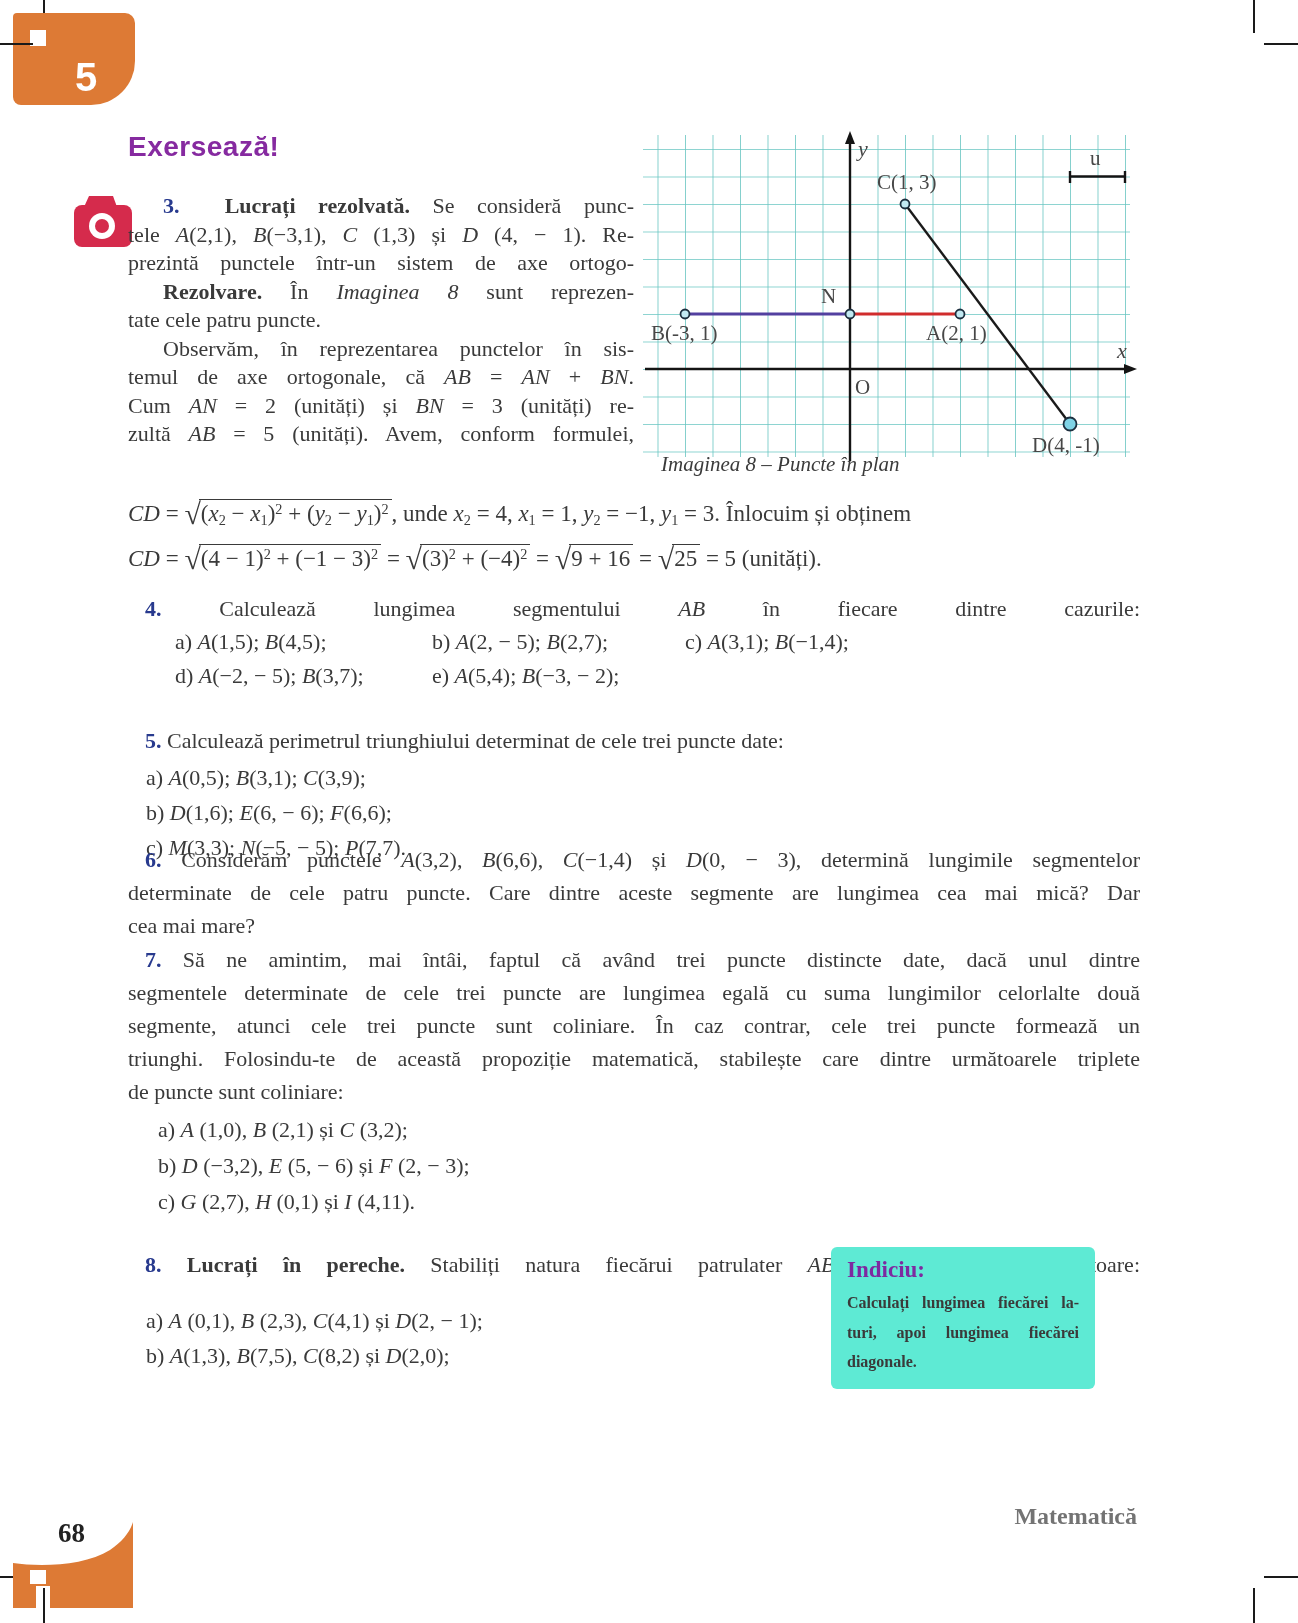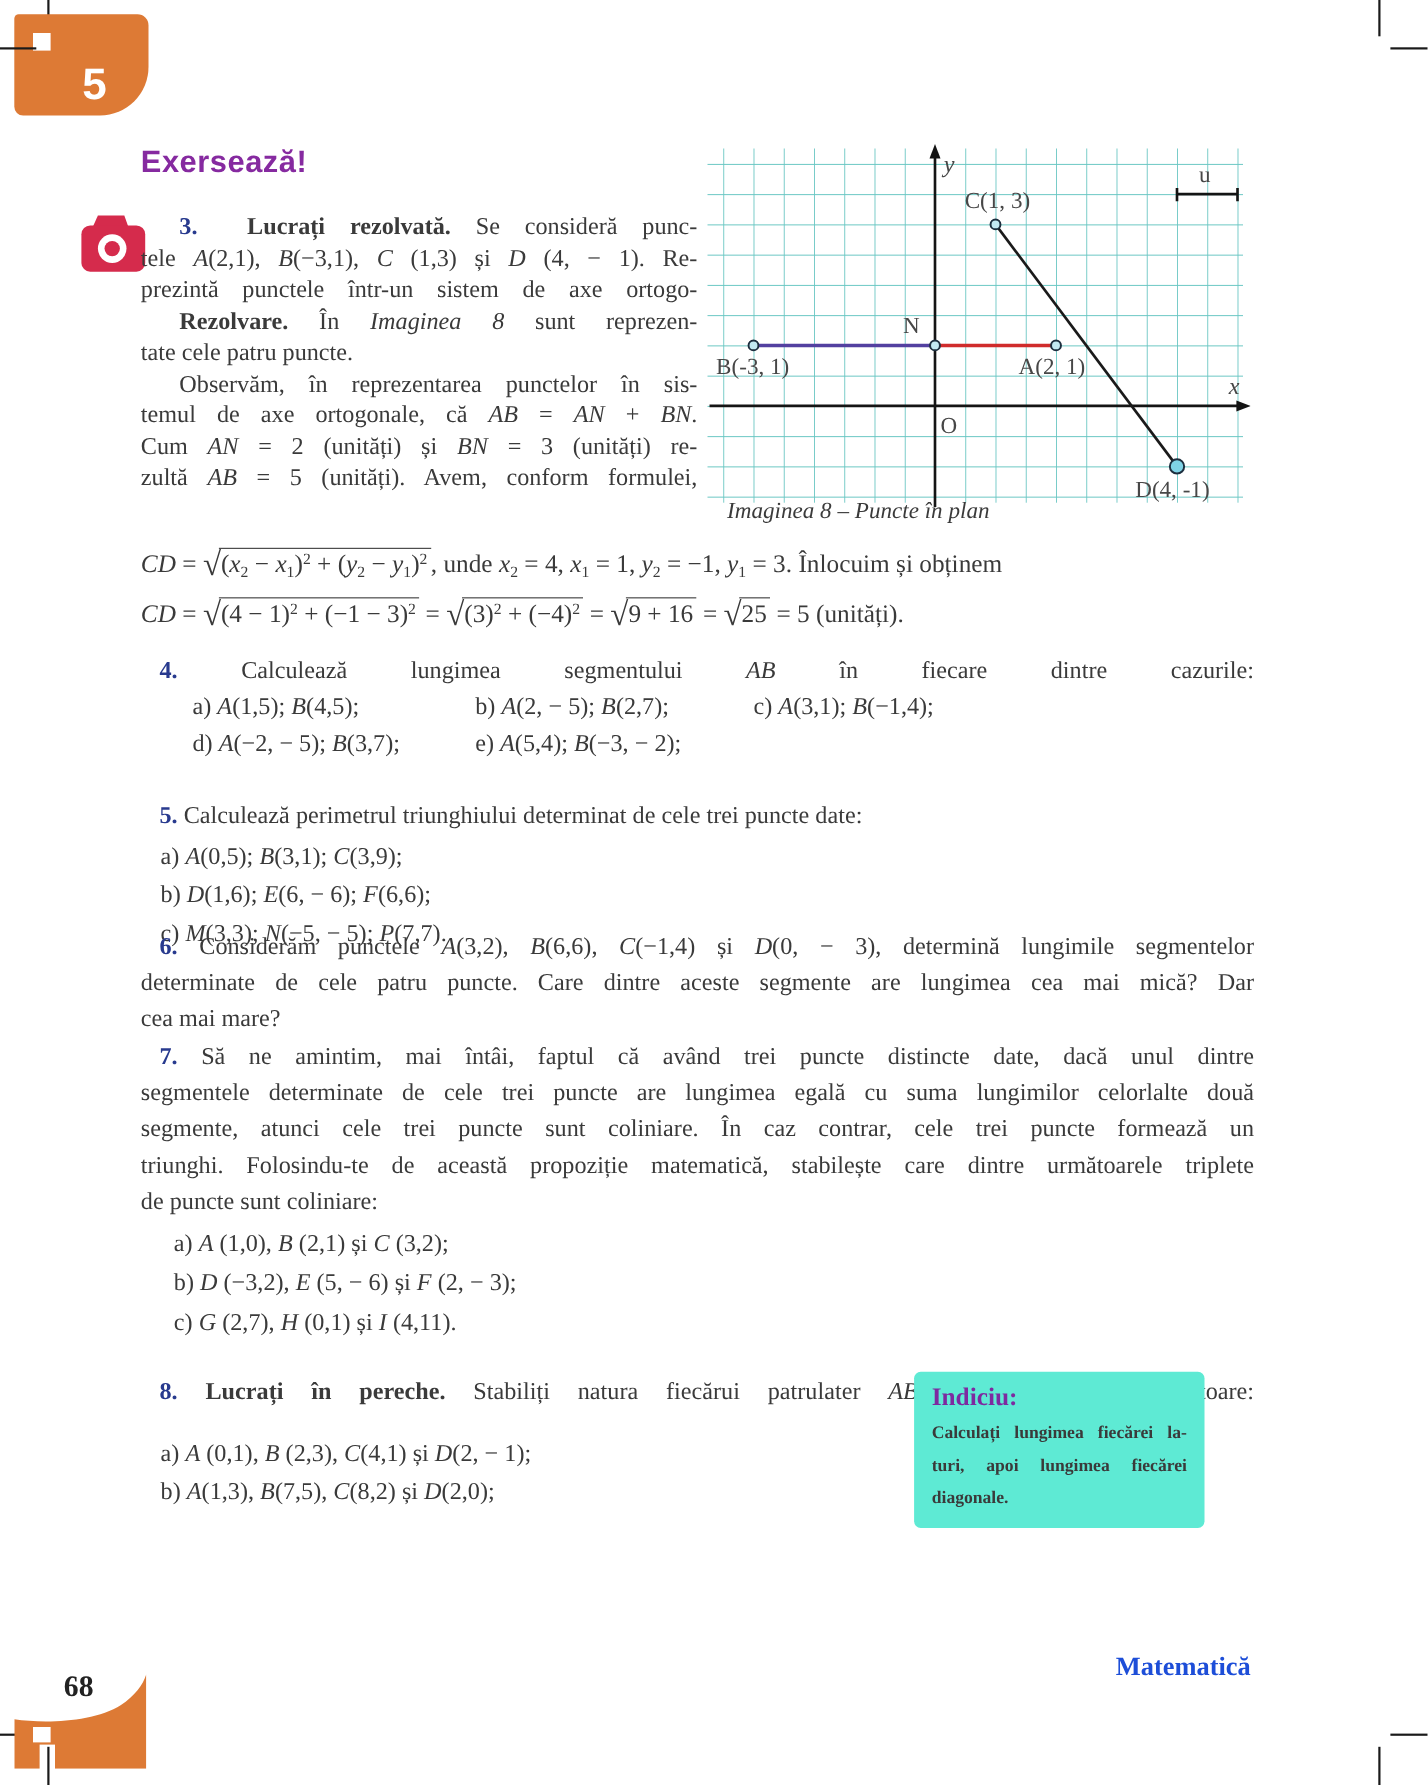--- a/index.html
+++ b/index.html
@@ -46,21 +46,21 @@
   .ilist .tl{height:35px;line-height:35px;padding-left:18px;white-space:nowrap;}
   .ilist7 .tl{height:36px;line-height:36px;padding-left:30px;white-space:nowrap;}
   
   .hint{position:absolute;left:810px;top:1247px;width:264px;box-sizing:border-box;
         background:#5eead4;border-radius:6px;padding:10px 16px 12px 16px;margin-left:21px;}
   .hint-title{font-size:23px;font-weight:bold;color:#7d2aa0;margin-bottom:5px;}
   .hint-line{font-size:16px;line-height:29.5px;text-align:justify;text-align-last:justify;font-weight:bold;}
   .hint-line:last-child{text-align-last:left;}
   
   .page-num{position:absolute;left:58px;top:1518px;font-size:27px;font-weight:bold;color:#222222;}
-  .brand{position:absolute;right:161px;top:1503px;font-size:24px;font-weight:bold;color:#1d4ed8;}
+  .brand{position:absolute;right:161px;top:1503px;font-size:24px;font-weight:bold;color:#737373;}
   .corner{position:absolute;left:13px;top:1520px;}
 </style>
 </head>
 <body>
 
 <div class="page">
 
   <div class="cm" style="left:43px;top:0;width:2px;height:33px;"></div>
   <div class="cm" style="left:1253px;top:0;width:2px;height:33px;"></div>
   <div class="cm" style="left:1264px;top:43px;width:34px;height:2px;"></div>

